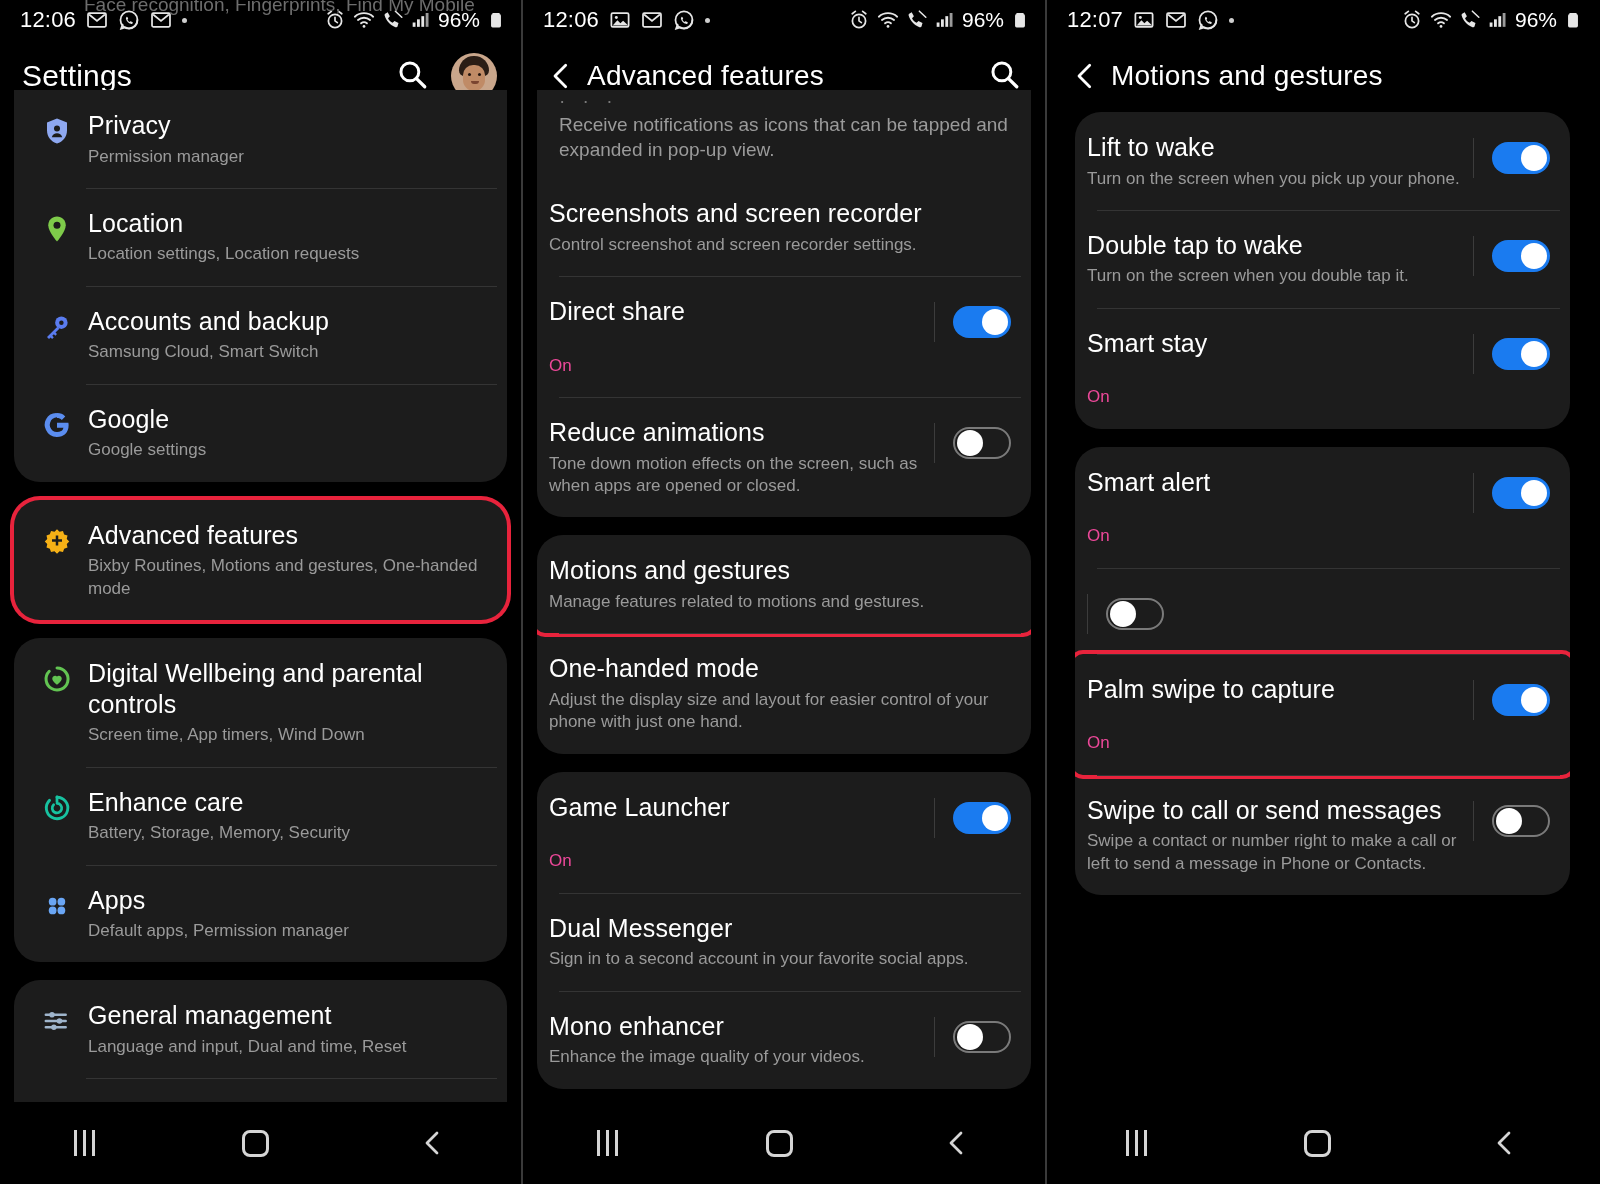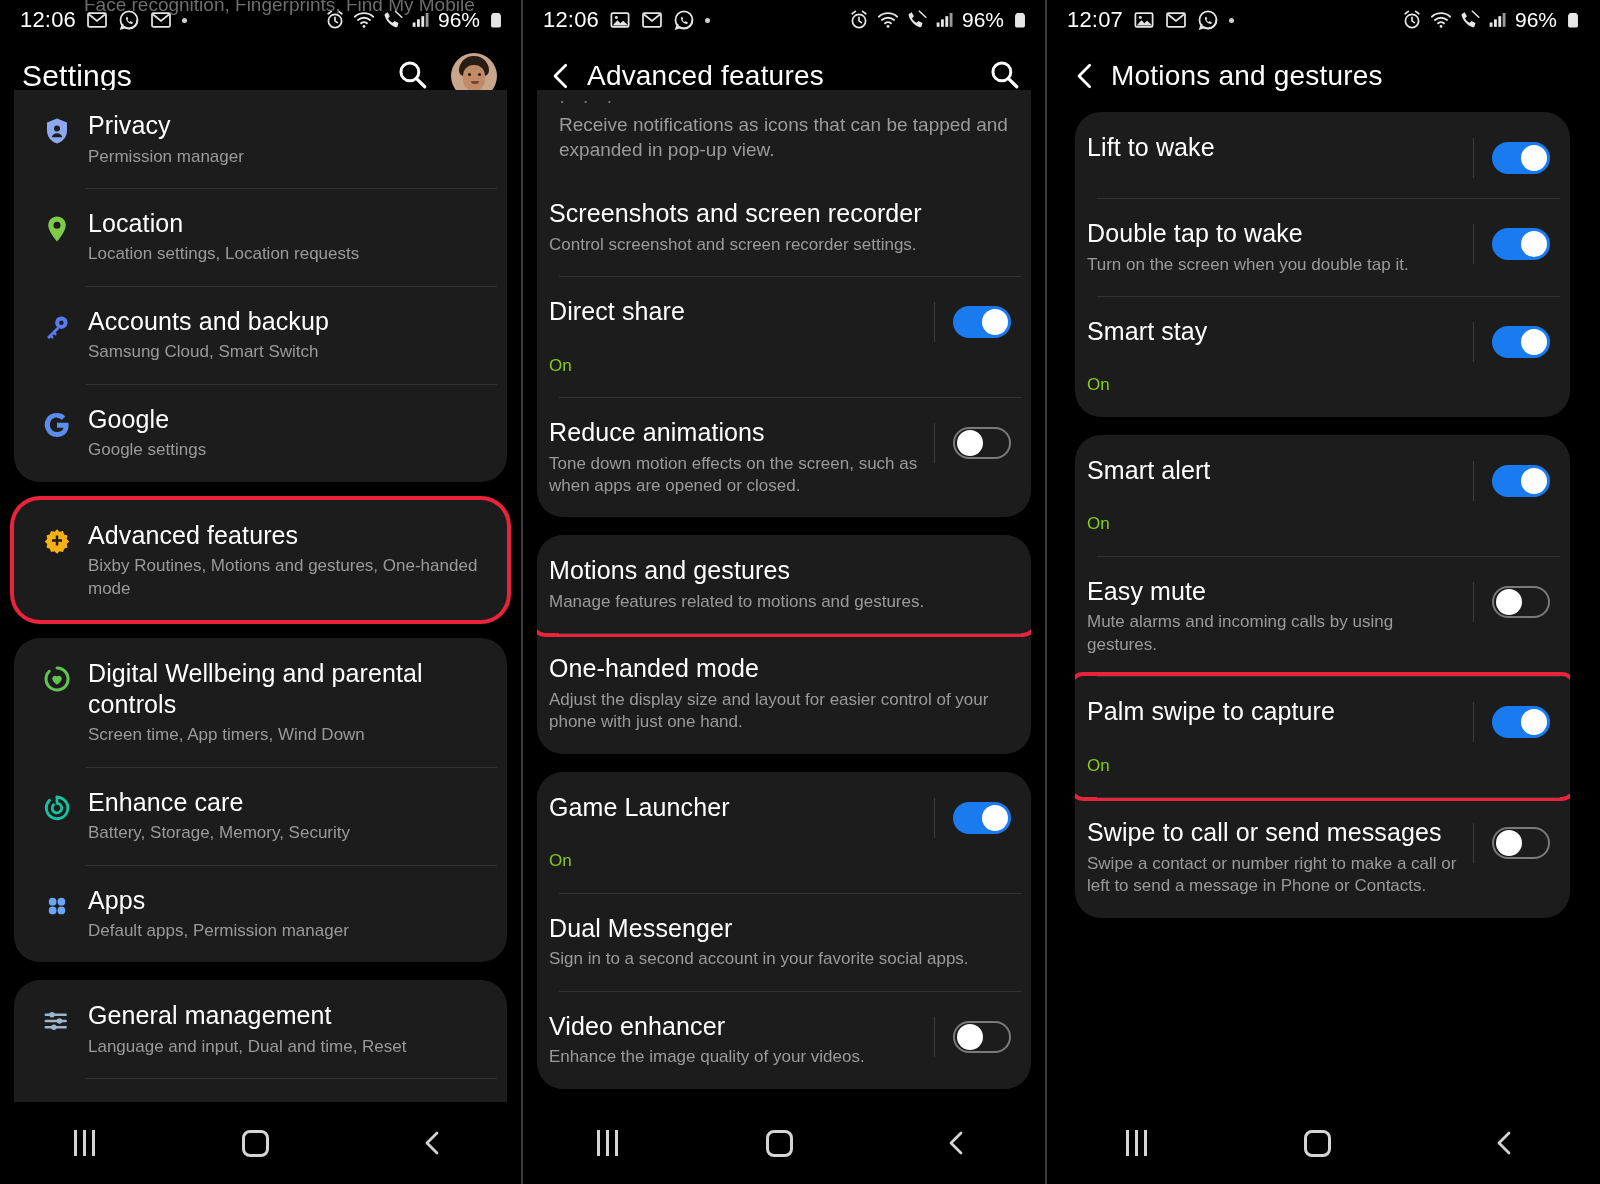--- a/index.html
+++ b/index.html
@@ -59,21 +59,21 @@
   .card.clipped-top { border-radius:0 0 26px 26px; margin-top:-22px; }
   .row { display:flex; align-items:flex-start; padding:20px 20px 20px 12px; position:relative; }
   .row + .row::before {
     content:""; position:absolute; left:72px; right:10px; top:0; height:1px; background:#343434;
   }
   .panel-2 .row + .row::before, .panel-3 .row + .row::before { left:22px; }
   .row-icon { width:62px; flex:none; display:flex; justify-content:center; padding-top:6px; }
   .row-text { flex:1; min-width:0; padding-right:8px; }
   .row-title { color:#fff; font-size:25px; line-height:1.22; letter-spacing:.1px; }
   .row-sub { color:#9a9a9a; font-size:17px; line-height:1.32; margin-top:5px; }
-  .row-sub.on { color:#84cc16;margin-top:28px; }
+  .row-sub.on { color:#ec4899;margin-top:28px; }
   .row-right { flex:none; display:flex; align-items:center; padding-top:6px; }
   .tog-sep { width:1px; height:40px; background:#3c3c3c; margin-right:18px; }
 
   
   .toggle { width:58px; height:32px; border-radius:17px; position:relative; flex:none; }
   .toggle.on { background:#1a7bf0; }
   .toggle.off { background:transparent; border:2px solid #7a7a7a; }
   .toggle .knob { position:absolute; top:3px; width:26px; height:26px; border-radius:50%; background:#fff; }
   .toggle.on .knob { right:3px; }
   .toggle.off .knob { left:2px; top:1px; }
@@ -485,21 +485,21 @@
             </div>
           </div>
           <div class="row">
             <div class="row-text">
               <div class="row-title">Dual Messenger</div>
               <div class="row-sub">Sign in to a second account in your favorite social apps.</div>
             </div>
           </div>
           <div class="row">
             <div class="row-text">
-              <div class="row-title">Video enhancer</div>
+              <div class="row-title">Mono enhancer</div>
               <div class="row-sub">Enhance the image quality of your videos.</div>
             </div>
             <div class="row-right">
               <div class="tog-sep"></div>
               <div class="toggle off">
                 <div class="knob"></div>
               </div>
             </div>
           </div>
         </div>
@@ -598,20 +598,21 @@
           </svg>
         </div>
         <div class="title sub">Motions and gestures</div>
         <div class="appbar-actions"></div>
       </div>
       <div class="content">
         <div class="card">
           <div class="row">
             <div class="row-text">
               <div class="row-title">Lift to wake</div>
+              <div class="row-sub">Turn on the screen when you pick up your phone.</div>
             </div>
             <div class="row-right">
               <div class="tog-sep"></div>
               <div class="toggle on">
                 <div class="knob"></div>
               </div>
             </div>
           </div>
           <div class="row">
             <div class="row-text">
@@ -645,24 +646,20 @@
               <div class="row-sub on">On</div>
             </div>
             <div class="row-right">
               <div class="tog-sep"></div>
               <div class="toggle on">
                 <div class="knob"></div>
               </div>
             </div>
           </div>
           <div class="row">
-            <div class="row-text">
-              <div class="row-title">Easy mute</div>
-              <div class="row-sub">Mute alarms and incoming calls by using gestures.</div>
-            </div>
             <div class="row-right">
               <div class="tog-sep"></div>
               <div class="toggle off">
                 <div class="knob"></div>
               </div>
             </div>
           </div>
           <div class="row">
             <div class="row-text">
               <div class="row-title">Palm swipe to capture</div>

